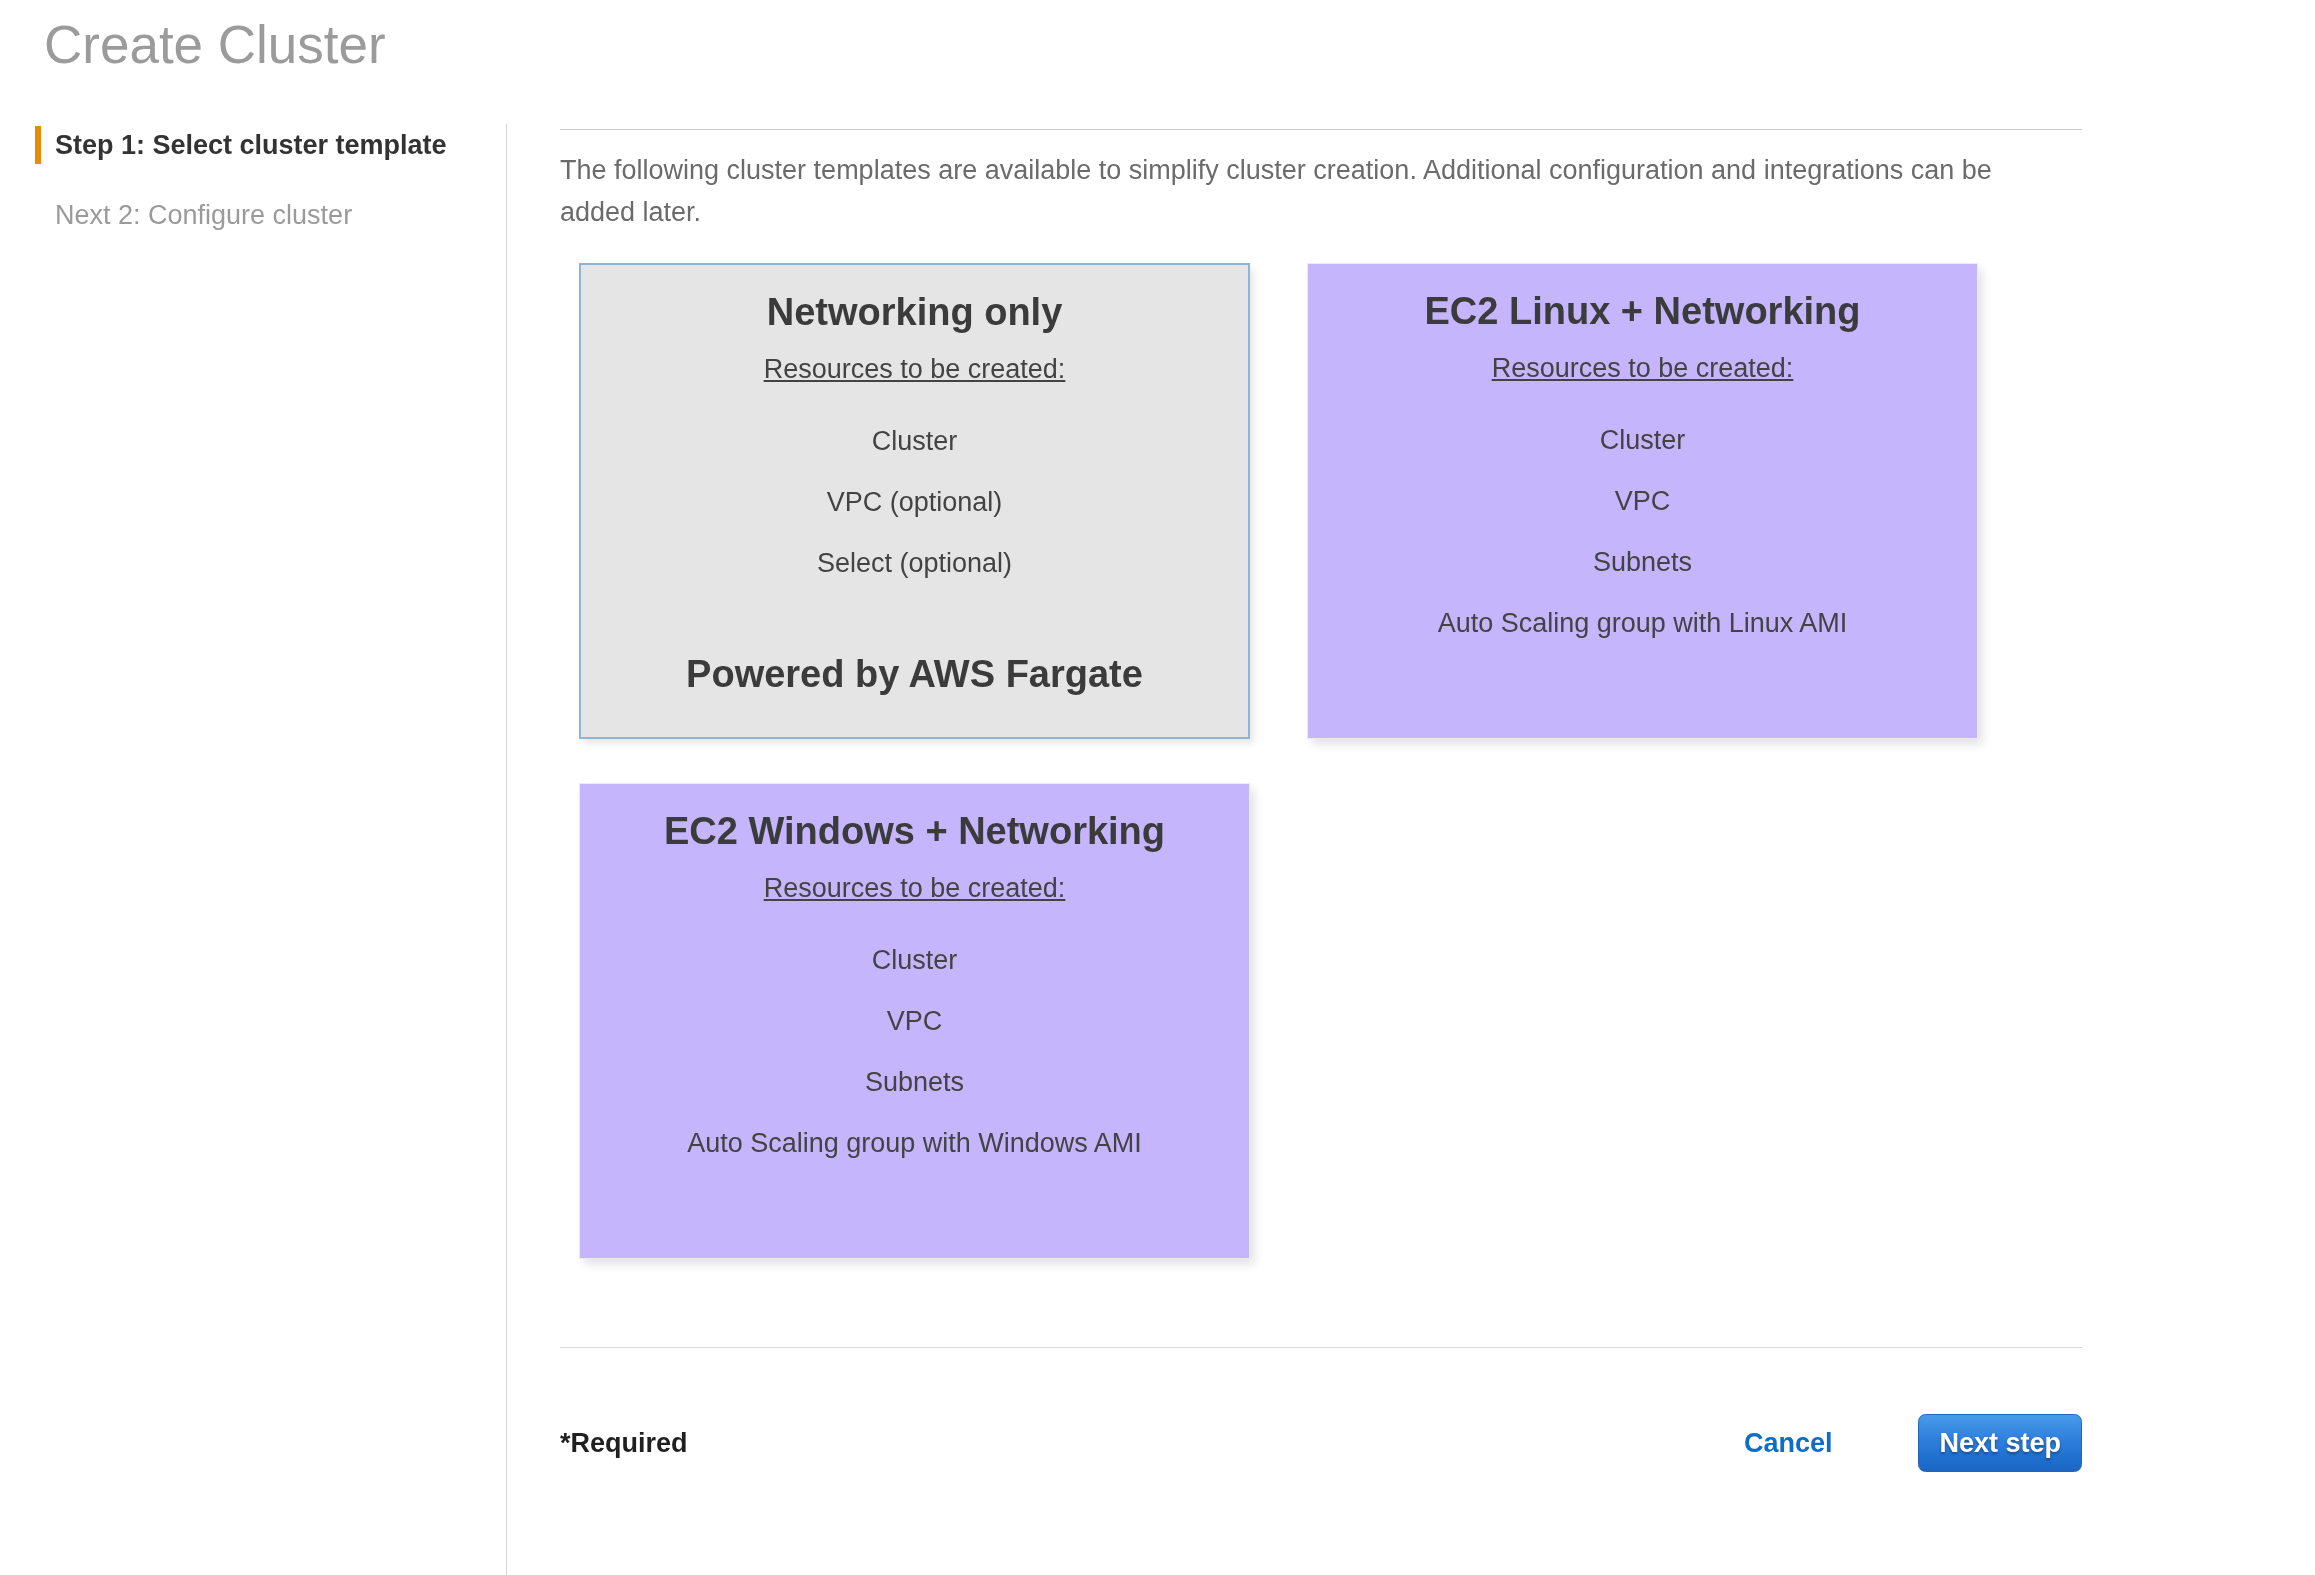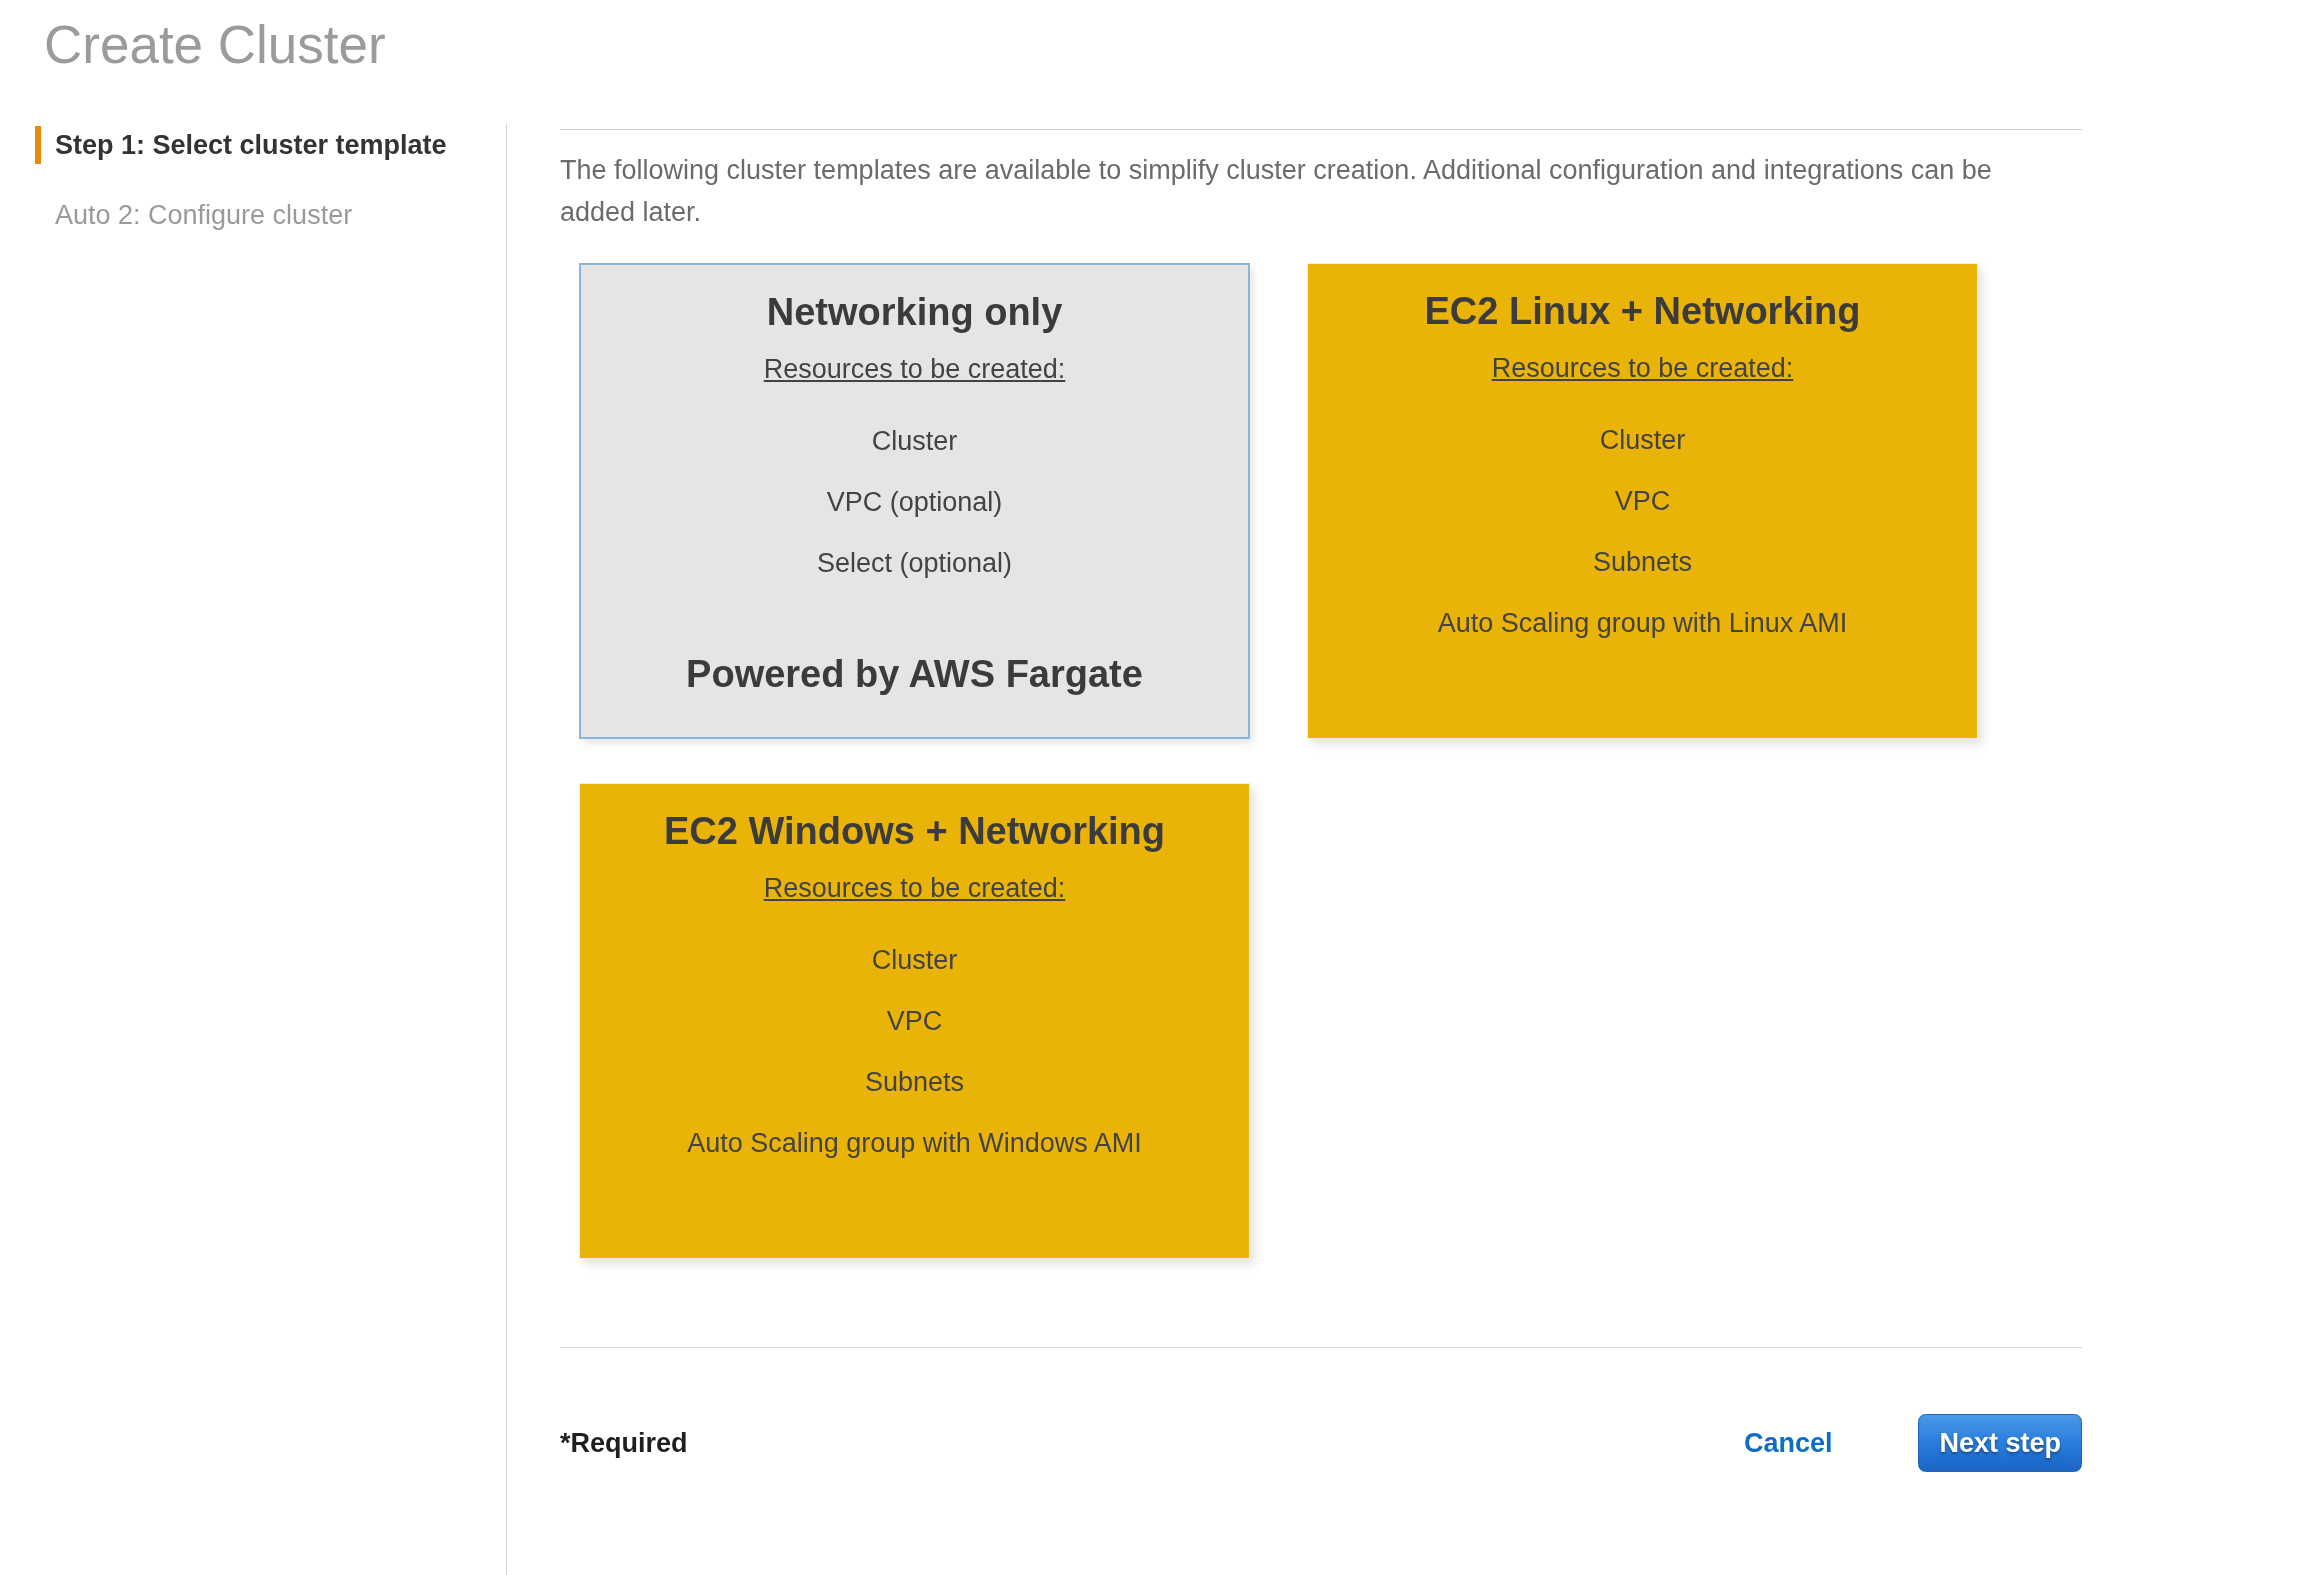--- a/index.html
+++ b/index.html
@@ -48,21 +48,21 @@
   .cards {
     margin-left: 19px;
     display: grid;
     grid-template-columns: 671px 671px;
     column-gap: 57px; row-gap: 44px;
   }
   .card {
     height: 476px; padding: 23px 27px 40px;
     display: flex; flex-direction: column; align-items: center;
     text-align: center; cursor: pointer;
-    background: #eab308; border: 1.9px solid #ececec;
+    background: #c4b5fd; border: 1.9px solid #ececec;
     box-shadow: 4.8px 5.7px 9.5px rgba(0,0,0,0.12);
   }
   .card.selected {
     background: #e5e5e5; border: 2.9px solid #8cb5da;
     box-shadow: 3.8px 4.8px 7.6px rgba(0,0,0,0.10);
   }
   .card-title {
     font-size: 38px; line-height: 48px; font-weight: 700; color: #3b3b3b;
     margin: 0 0 13.3px 0;
   }
@@ -102,21 +102,21 @@
 
 <div class="layout">
 
   <nav class="steps">
     <div class="step active">
       <span class="step-bar"></span>
       <span class="step-label">Step 1: Select cluster template</span>
     </div>
     <div class="step">
       <span class="step-bar"></span>
-      <span class="step-label">Auto 2: Configure cluster</span>
+      <span class="step-label">Next 2: Configure cluster</span>
     </div>
   </nav>
 
   <main class="main">
     <div class="main-inner">
       <div class="rule"></div>
       <p class="description">The following cluster templates are available to simplify cluster creation. Additional configuration and integrations can be added later.</p>
 
       <div class="cards">
 

